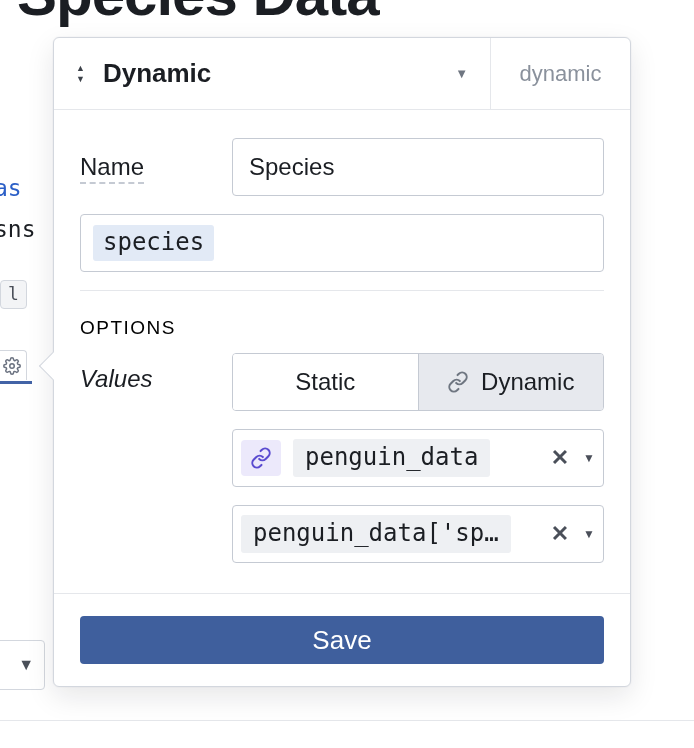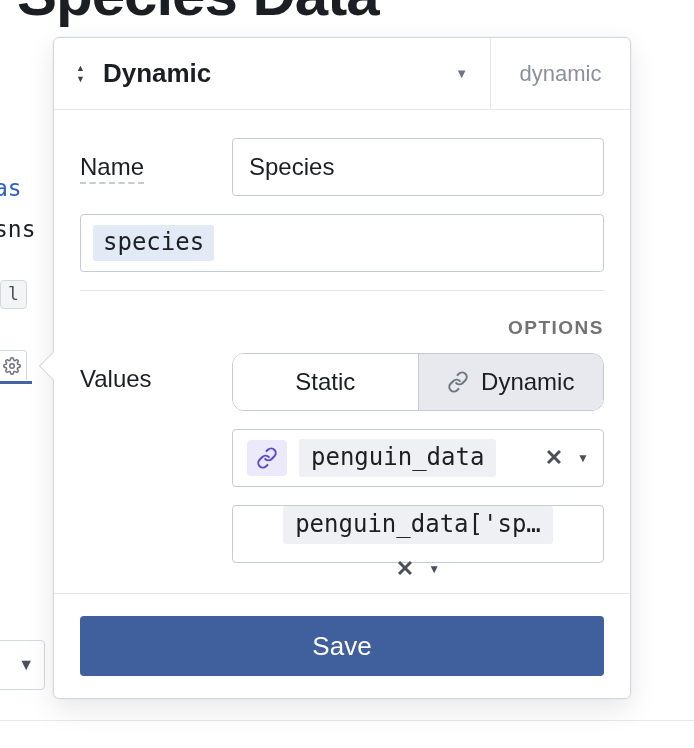--- a/index.html
+++ b/index.html
@@ -205,45 +205,45 @@
   }
 
   .divider {
     border: none;
     border-top: 1px solid #e5e7eb;
     margin: 10px 0 26px;
   }
 
   .section-title {
     font-size: 19px;
-    font-weight: 700;
+    font-weight: 400;
     letter-spacing: 1.5px;
-    color: #737373;
+    color: #000000;
     margin-bottom: 14px;
-    text-align: right;
   }
 
   .values-row {
     display: flex;
     align-items: flex-start;
   }
   .values-row .lbl-plain {
     width: 152px;
     font-size: 24px;
     color: #1b1e23;
     padding-top: 12px;
+    font-style: italic;
   }
   .values-col { flex: 1; }
 
   .toggle {
     display: flex;
     width: 100%;
     height: 58px;
     border: 1px solid #c5cad3;
-    border-radius: 12px;
+    border-radius: 4px;
     overflow: hidden;
     margin-bottom: 18px;
   }
   .toggle-btn {
     flex: 1;
     display: flex;
     align-items: center;
     justify-content: center;
     gap: 12px;
     font-size: 24px;
@@ -259,25 +259,25 @@
   }
   .link-icon { color: #6f7681; display: flex; align-items: center; }
 
   .binding-box {
     height: 58px;
     border: 1px solid #c5cad3;
     border-radius: 4px;
     background: #fff;
     display: flex;
     align-items: center;
-    padding: 0 14px;
+    padding: 0 8px;
     gap: 12px;
     margin-bottom: 18px;
   }
-  .binding-box:last-child { margin-bottom: 0; flex-direction: column; }
+  .binding-box:last-child { margin-bottom: 0; }
   .link-badge {
     width: 40px;
     height: 36px;
     background: #ece9fb;
     border-radius: 4px;
     display: flex;
     align-items: center;
     justify-content: center;
     color: #5a4bd0;
     flex-shrink: 0;
@@ -309,21 +309,21 @@
   }
   .box-actions .x { font-size: 22px; font-weight: 700; cursor: pointer; }
   .box-actions .dd { font-size: 12px; cursor: pointer; }
 
   .panel-footer {
     border-top: 1px solid #e5e7eb;
     padding: 22px 26px;
   }
   .save-btn {
     width: 100%;
-    height: 60px;
+    height: 48px;
     background: #3f5f9d;
     color: #fff;
     font-size: 26px;
     border: none;
     border-radius: 4px;
     cursor: pointer;
   }
 
   svg { display: block; }
 </style>

